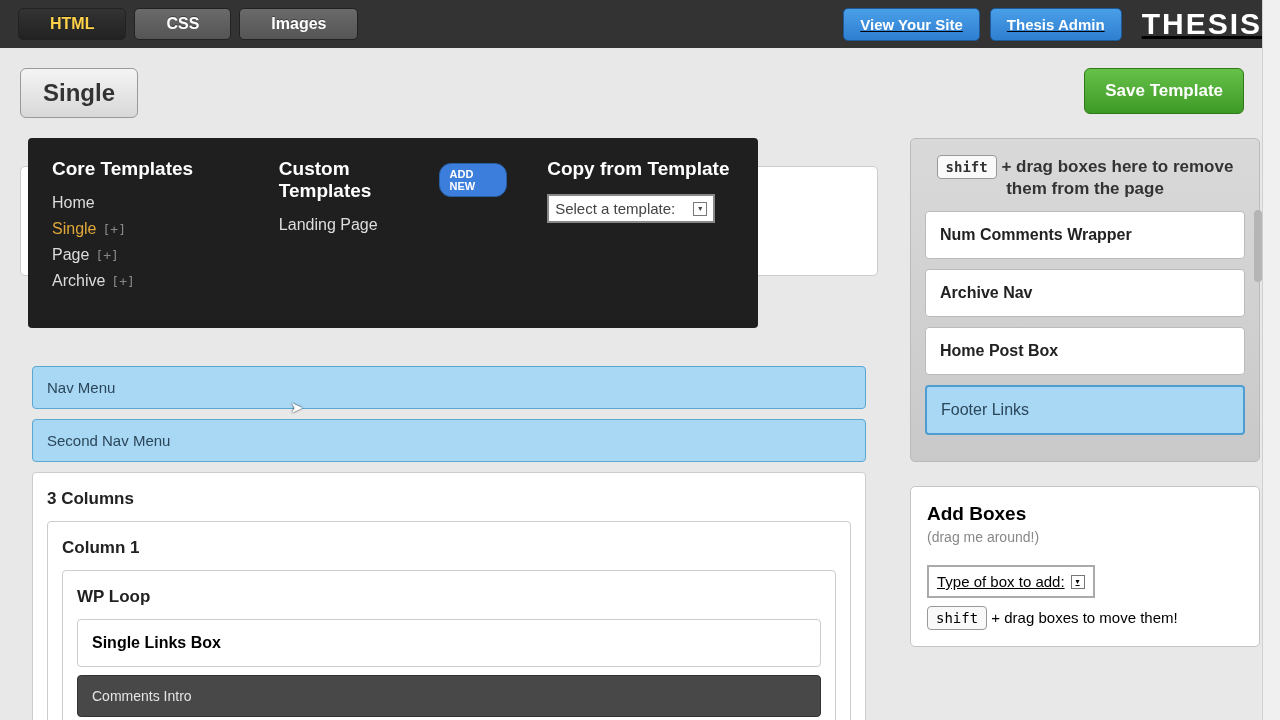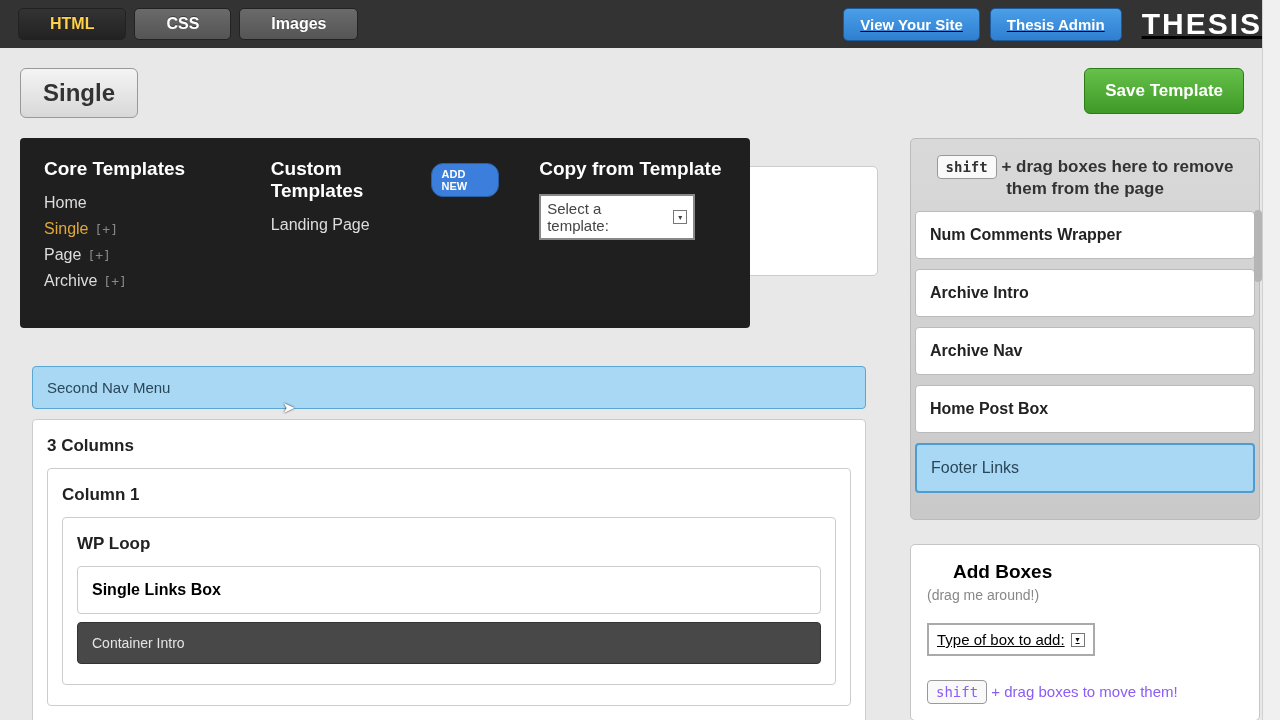--- a/index.html
+++ b/index.html
@@ -98,21 +98,21 @@
   position: absolute;
   top: 0; left: 0; right: 0;
   border: 1px solid #ccc;
   border-radius: 5px;
   padding: 14px 14px 20px 14px;
   background: #fff;
 }
 .dropdown-panel {
   position: absolute;
   top: 0;
-  left: 0;
+  left: 8px;
   width: 730px;
   background: #1f1f1f;
   color: #eee;
   border-radius: 4px;
   padding: 20px 24px 30px 24px;
   display: flex;
   gap: 40px;
   z-index: 50;
 }
 .dropdown-col { flex: 1; }
@@ -145,21 +145,21 @@
 }
 .copy-select {
   border: 2px solid #888;
   background: #fff;
   color: #444;
   font-size: 15px;
   padding: 4px 6px;
   display: flex;
   align-items: center;
   gap: 6px;
-  width: 156px;
+  width: 168px;
 }
 .select-caret {
   border: 1px solid #777;
   width: 14px; height: 14px;
   display: inline-flex;
   align-items: center;
   justify-content: center;
   font-size: 8px;
   margin-left: auto;
 }
@@ -192,21 +192,21 @@
   border: 1px solid #333;
   border-radius: 4px;
   padding: 12px 14px;
   font-size: 14px;
   margin: 8px 0 0 0;
 }
 .remove-panel {
   border: 1px solid #bbb;
   border-radius: 5px;
   background: linear-gradient(#d9d9d9,#c9c9c9);
-  padding: 16px 4px;
+  padding: 16px 14px;
 }
 .remove-text {
   text-align: center;
   font-weight: bold;
   font-size: 17px;
   color: #333;
   margin-bottom: 12px;
 }
 .key-kbd {
   display: inline-block;
@@ -237,40 +237,39 @@
 .add-boxes-panel {
   border: 1px solid #c5c5c5;
   border-radius: 5px;
   background: #fff;
   padding: 16px 16px;
   margin-top: 24px;
 }
 .add-boxes-title {
   font-weight: bold;
   font-size: 19px;
-  margin-left: 26px;
 }
 .add-boxes-sub {
   color: #888;
   font-size: 14px;
   margin: 4px 0 20px 0;
 }
 .type-select {
   border: 2px solid #aaa;
   padding: 6px 8px;
   font-size: 15px;
   display: inline-flex;
   align-items: center;
   gap: 6px;
   text-decoration: underline;
 }
 .hint-line {
-  margin-top: 24px;
+  margin-top: 8px;
   font-size: 15px;
-  color: #8b5cf6;
+  color: #000000;
 }
 .cursor-arrow {
   position: absolute;
   left: 262px;
   top: 260px;
   z-index: 60;
   font-size: 16px;
   color: #fff;
   text-shadow: 0 0 2px #000;
 }
@@ -354,45 +353,45 @@
             <span>Select a template:</span>
             <span class="select-caret">▾</span>
           </div>
         </div>
         <div class="cursor-arrow">➤</div>
       </div>
 
       <div style="height:182px"></div>
 
       <div style="padding:0 12px 0 12px;">
+        <div class="box-blue">Nav Menu</div>
         <div class="box-blue">Second Nav Menu</div>
         <div class="box-plain">
           <div class="box-title">3 Columns</div>
           <div class="box-plain" style="margin:10px 0 0 0;">
             <div class="box-title">Column 1</div>
             <div class="box-plain" style="margin:10px 0 0 0;">
               <div class="box-title">WP Loop</div>
               <div class="box-plain" style="padding:14px;margin:10px 0 0 0;">
                 <div style="font-weight:bold;font-size:16px;">Single Links Box</div>
               </div>
-              <div class="box-dark">Container Intro</div>
+              <div class="box-dark">Comments Intro</div>
             </div>
           </div>
         </div>
       </div>
     </div>
 
     <div class="right-col">
       <div class="remove-panel">
         <div class="remove-text">
           <span class="key-kbd">shift</span><span> + drag boxes here to remove them from the page</span>
         </div>
         <div class="remove-list">
           <div class="item">Num Comments Wrapper</div>
-          <div class="item">Archive Intro</div>
           <div class="item">Archive Nav</div>
           <div class="item">Home Post Box</div>
           <div class="item blue">Footer Links</div>
         </div>
       </div>
 
       <div class="add-boxes-panel">
         <div class="add-boxes-title">Add Boxes</div>
         <div class="add-boxes-sub">(drag me around!)</div>
         <div class="type-select">

